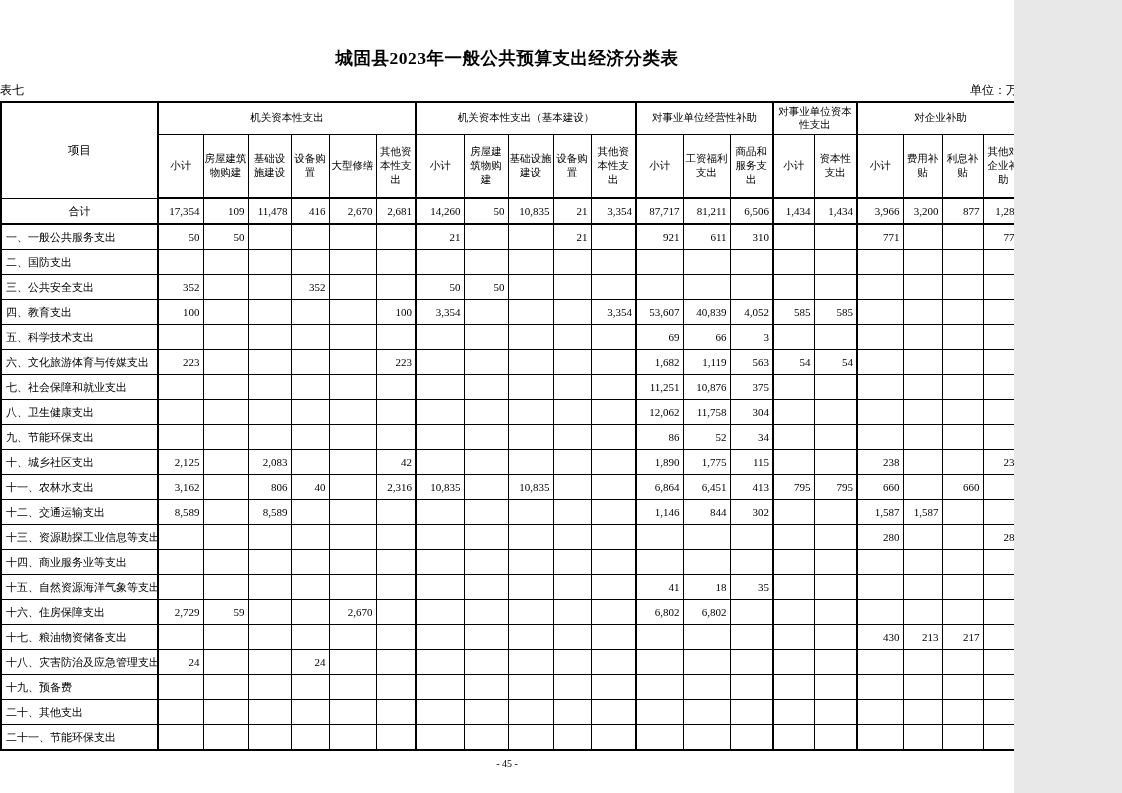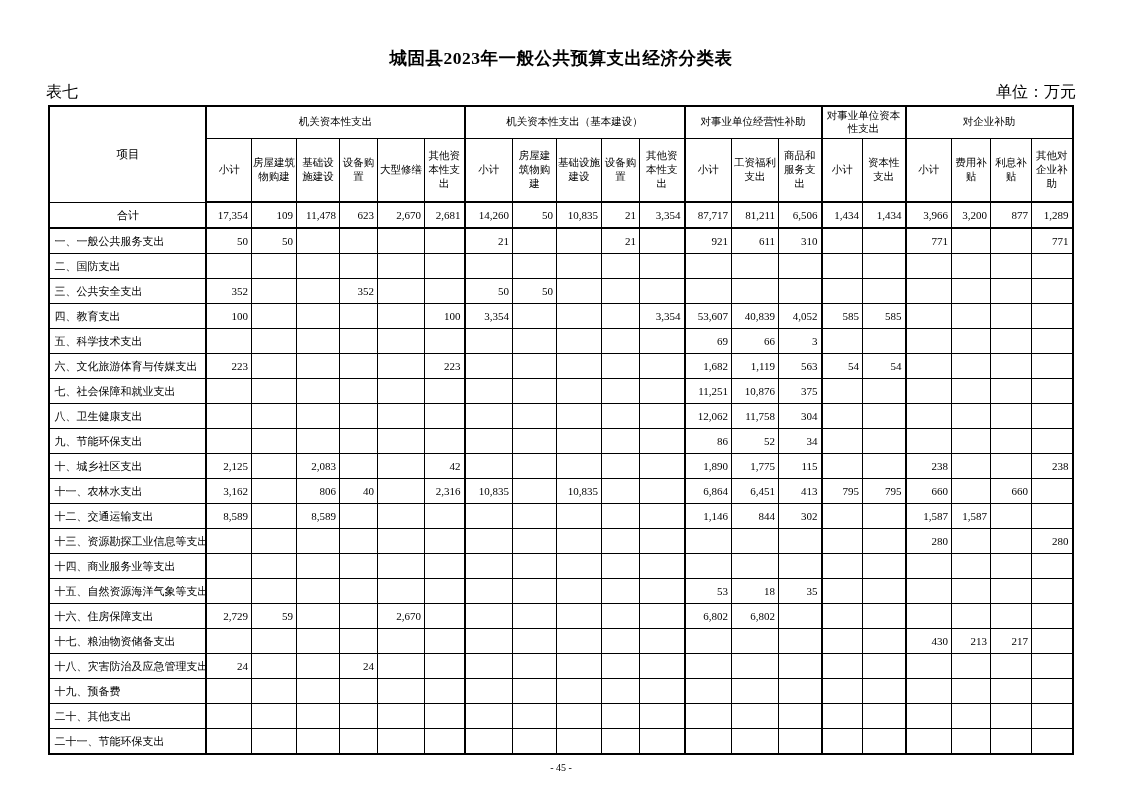--- a/index.html
+++ b/index.html
@@ -1,28 +1,28 @@
 <!DOCTYPE html>
 <html><head>
 <meta charset="utf-8">
 <style>
   * { margin:0; padding:0; box-sizing:border-box; }
   html,body { background:#e8e8e8; }
   .page {
-    width:1122px; height:793px; background:#ffffff; position:relative;
+    width:1014px; height:793px; background:#ffffff; position:relative;
     font-family:"Liberation Serif","DejaVu Serif",serif; color:#000;
     overflow:hidden;
   }
   .title {
     padding-top:46px; text-align:center; font-size:17.5px; font-weight:bold;
     letter-spacing:0.5px;
   }
   .meta-row {
     width:1030px; margin:12px auto 2px auto; display:flex;
-    justify-content:space-between; font-size:16px;
+    justify-content:space-between; font-size:12px;
   }
   table.budget-table {
     width:1023px; margin:0 auto; border-collapse:collapse; table-layout:fixed;
     border:2px solid #000;
   }
   .budget-table th, .budget-table td {
     border:1px solid #000; overflow:hidden; vertical-align:middle;
   }
   .budget-table th {
     font-weight:normal; font-size:10.5px; line-height:1.3; padding:1px;
@@ -108,21 +108,21 @@
           <th>利息补贴</th>
           <th>其他对企业补助</th>
         </tr>
       </thead>
     <tbody id="tbody">
         <tr class="total-row">
           <td class="row-label total-label">合计</td>
           <td class="num group-start">17,354</td>
           <td class="num">109</td>
           <td class="num">11,478</td>
-          <td class="num">623</td>
+          <td class="num">416</td>
           <td class="num">2,670</td>
           <td class="num">2,681</td>
           <td class="num group-start">14,260</td>
           <td class="num">50</td>
           <td class="num">10,835</td>
           <td class="num">21</td>
           <td class="num">3,354</td>
           <td class="num group-start">87,717</td>
           <td class="num">81,211</td>
           <td class="num">6,506</td>
@@ -461,21 +461,21 @@
           <td class="num"></td>
           <td class="num"></td>
           <td class="num"></td>
           <td class="num"></td>
           <td class="num"></td>
           <td class="num group-start"></td>
           <td class="num"></td>
           <td class="num"></td>
           <td class="num"></td>
           <td class="num"></td>
-          <td class="num group-start">53</td>
+          <td class="num group-start">41</td>
           <td class="num">18</td>
           <td class="num">35</td>
           <td class="num group-start"></td>
           <td class="num"></td>
           <td class="num group-start"></td>
           <td class="num"></td>
           <td class="num"></td>
           <td class="num"></td>
         </tr>
         <tr>

